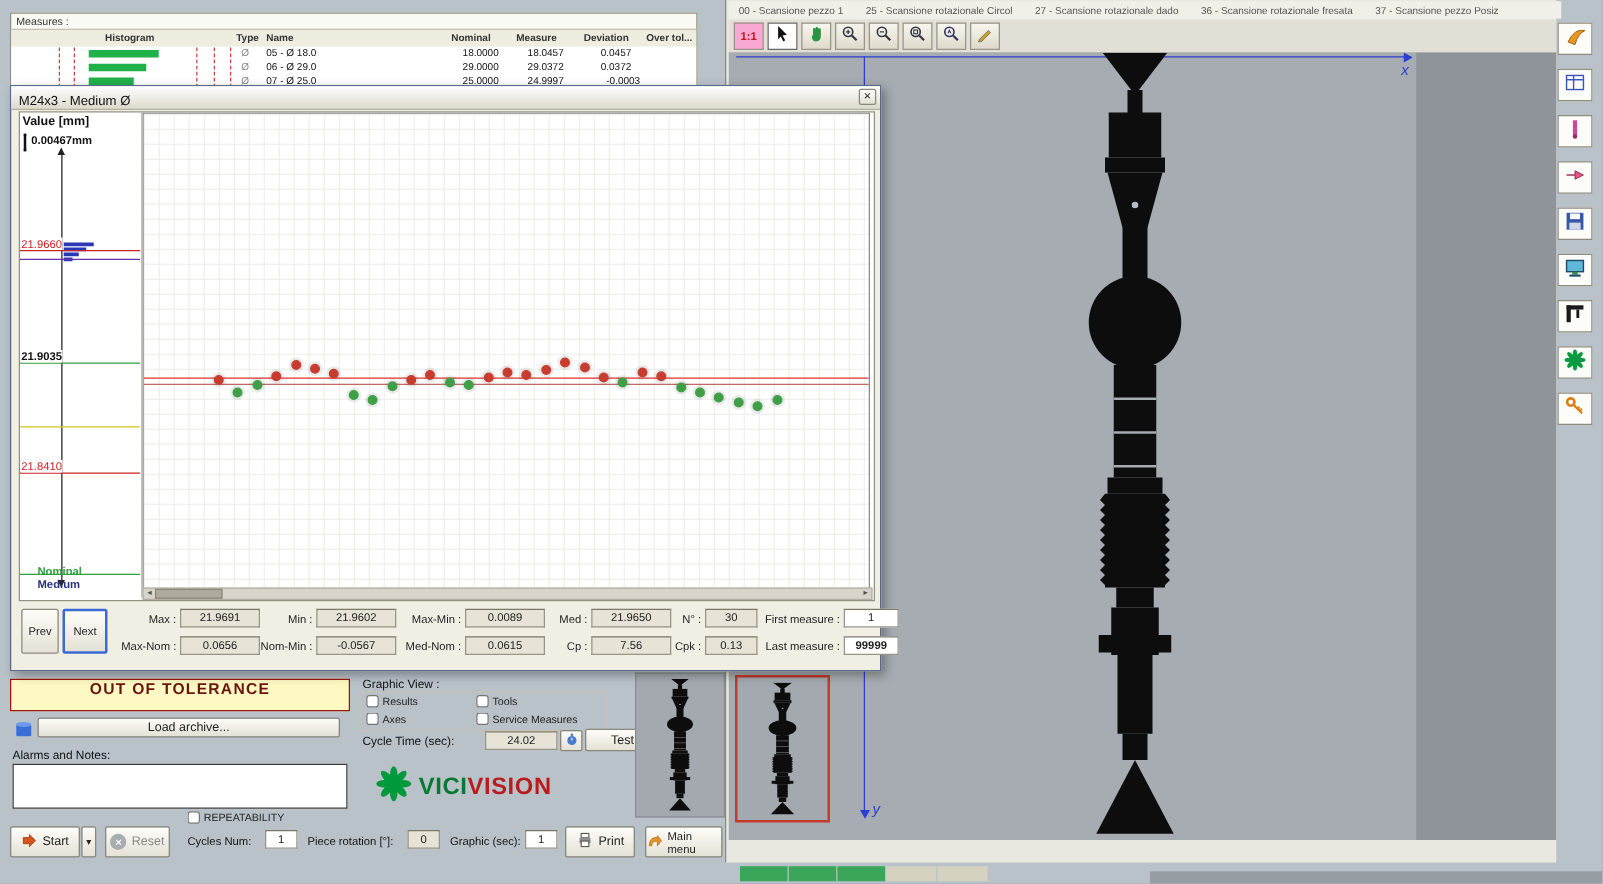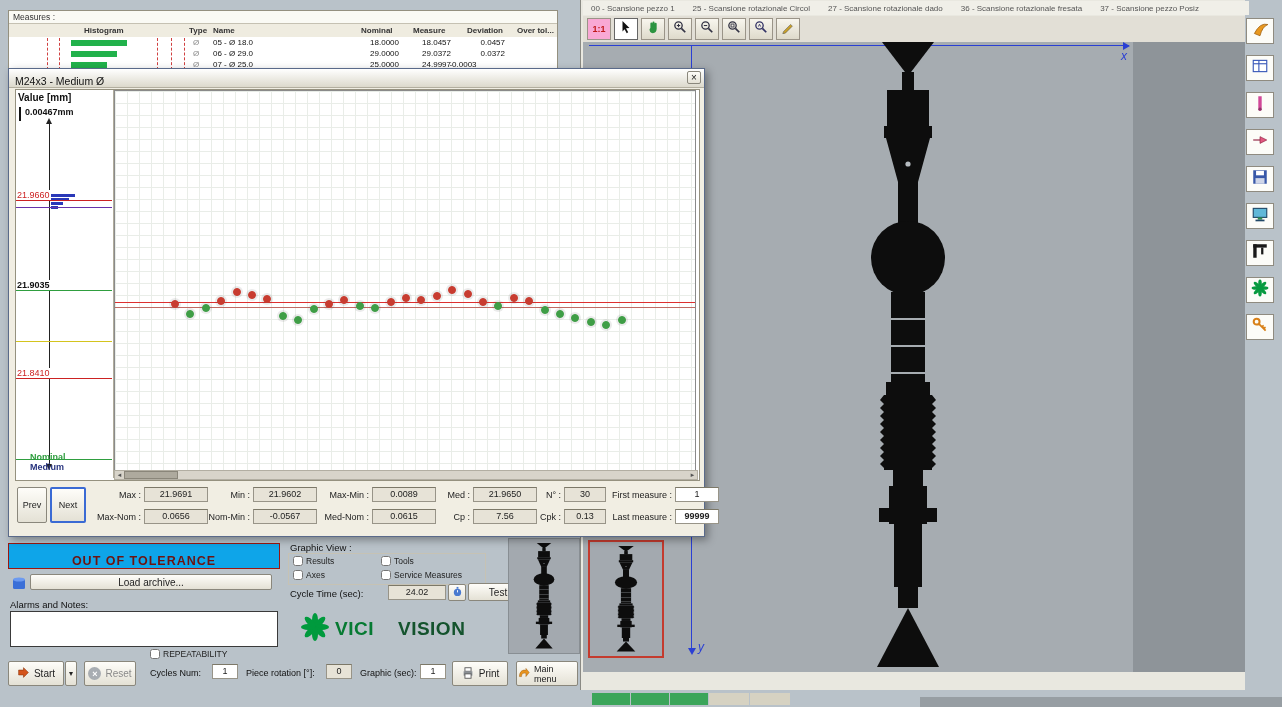--- a/index.html
+++ b/index.html
@@ -259,26 +259,26 @@
         <span class="abs" style="left:402px;width:40px;text-align:right;">29.0372</span>
         <span class="abs" style="left:456px;width:40px;text-align:right;">0.0372</span>
       </div>
 
       <div class="mrow" style="top:23px;">
         <div class="abs" style="left: 62px; top: 2px; height: 6px; background: rgb(33, 177, 75); width: 36px;"></div>
         <span class="abs" style="left:184px;color:#888;">Ø</span>
         <span class="abs" style="left:204px;">07 - Ø 25.0</span>
         <span class="abs" style="left:350px;width:40px;text-align:right;">25.0000</span>
         <span class="abs" style="left:402px;width:40px;text-align:right;">24.9997</span>
-        <span class="abs" style="left:434px;width:40px;text-align:center;">-0.0003</span>
-      </div>
-    </div>
-  </div>
-
-  <div class="abs" style="left:8px;top:543px;width:270px;height:24px;background:#0ea5e9;border:1px solid #9c1610;display:flex;align-items:flex-end;justify-content:center;">
+        <span class="abs" style="left:476px;width:40px;text-align:left;">-0.0003</span>
+      </div>
+    </div>
+  </div>
+
+  <div class="abs" style="left:8px;top:543px;width:270px;height:24px;background:#fef9c3;border:1px solid #9c1610;display:flex;align-items:flex-start;justify-content:center;">
     <span style="color:#6d1410;font-weight:bold;font-size:12.5px;letter-spacing:1px;">OUT OF TOLERANCE</span>
   </div>
 
   <span class="abs" style="left:11px;top:575px;">
     <svg width="16" height="16" viewBox="0 0 16 16">
         <rect x="2" y="4" width="12" height="10" rx="1.5" fill="#3a6fd8"></rect>
         <ellipse cx="8" cy="4.5" rx="6" ry="2" fill="#6c9af0"></ellipse>
       </svg>
   </span>
   <div class="btn abs" style="left:30px;top:574px;width:242px;height:16px;">
@@ -366,21 +366,21 @@
             <ellipse cx="15" cy="8" rx="3" ry="7" transform="rotate(45 15 15)"></ellipse>
             <ellipse cx="15" cy="8" rx="3" ry="7" transform="rotate(90 15 15)"></ellipse>
             <ellipse cx="15" cy="8" rx="3" ry="7" transform="rotate(135 15 15)"></ellipse>
             <ellipse cx="15" cy="8" rx="3" ry="7" transform="rotate(180 15 15)"></ellipse>
             <ellipse cx="15" cy="8" rx="3" ry="7" transform="rotate(225 15 15)"></ellipse>
             <ellipse cx="15" cy="8" rx="3" ry="7" transform="rotate(270 15 15)"></ellipse>
             <ellipse cx="15" cy="8" rx="3" ry="7" transform="rotate(315 15 15)"></ellipse>
           </g>
         </svg></span>
     <span style="font-size:19px;letter-spacing:0.5px;">
-      <span style="font-weight:800;color:#067a32;">VICI</span><span style="font-weight:600;color:#14532d;padding-left:24px;">VISION</span>
+      <span style="font-weight:800;color:#067a32;">VICI</span><span style="font-weight:600;color:#b91c1c;">VISION</span>
     </span>
   </div>
 
   <div class="thumb" style="left:508px;top:538px;width:70px;height:114px;border:1px solid #888e93;">
     <svg width="28" height="106" viewBox="0 0 100 628" preserveAspectRatio="none">
         <use href="#part-symbol"></use>
       </svg>
   </div>
   <div class="thumb" style="left:588px;top:540px;width:72px;height:114px;border:2px solid #c43b2e;">
     <svg width="30" height="106" viewBox="0 0 100 628" preserveAspectRatio="none">

